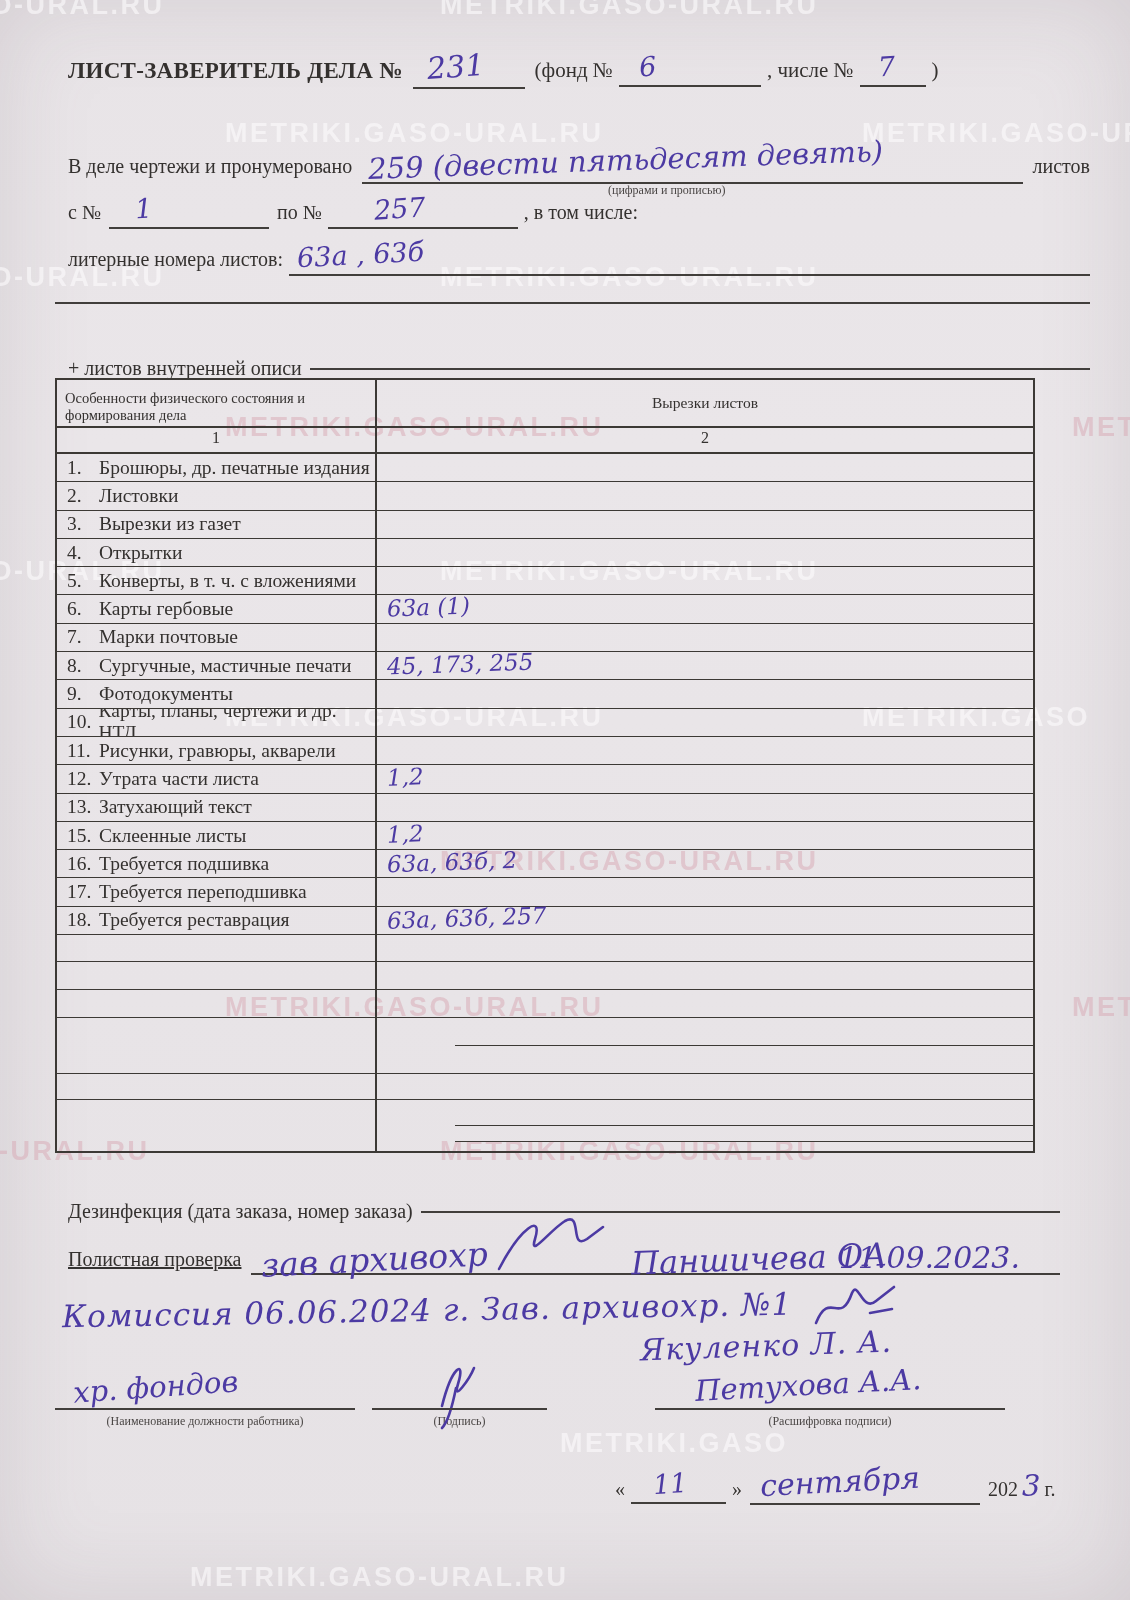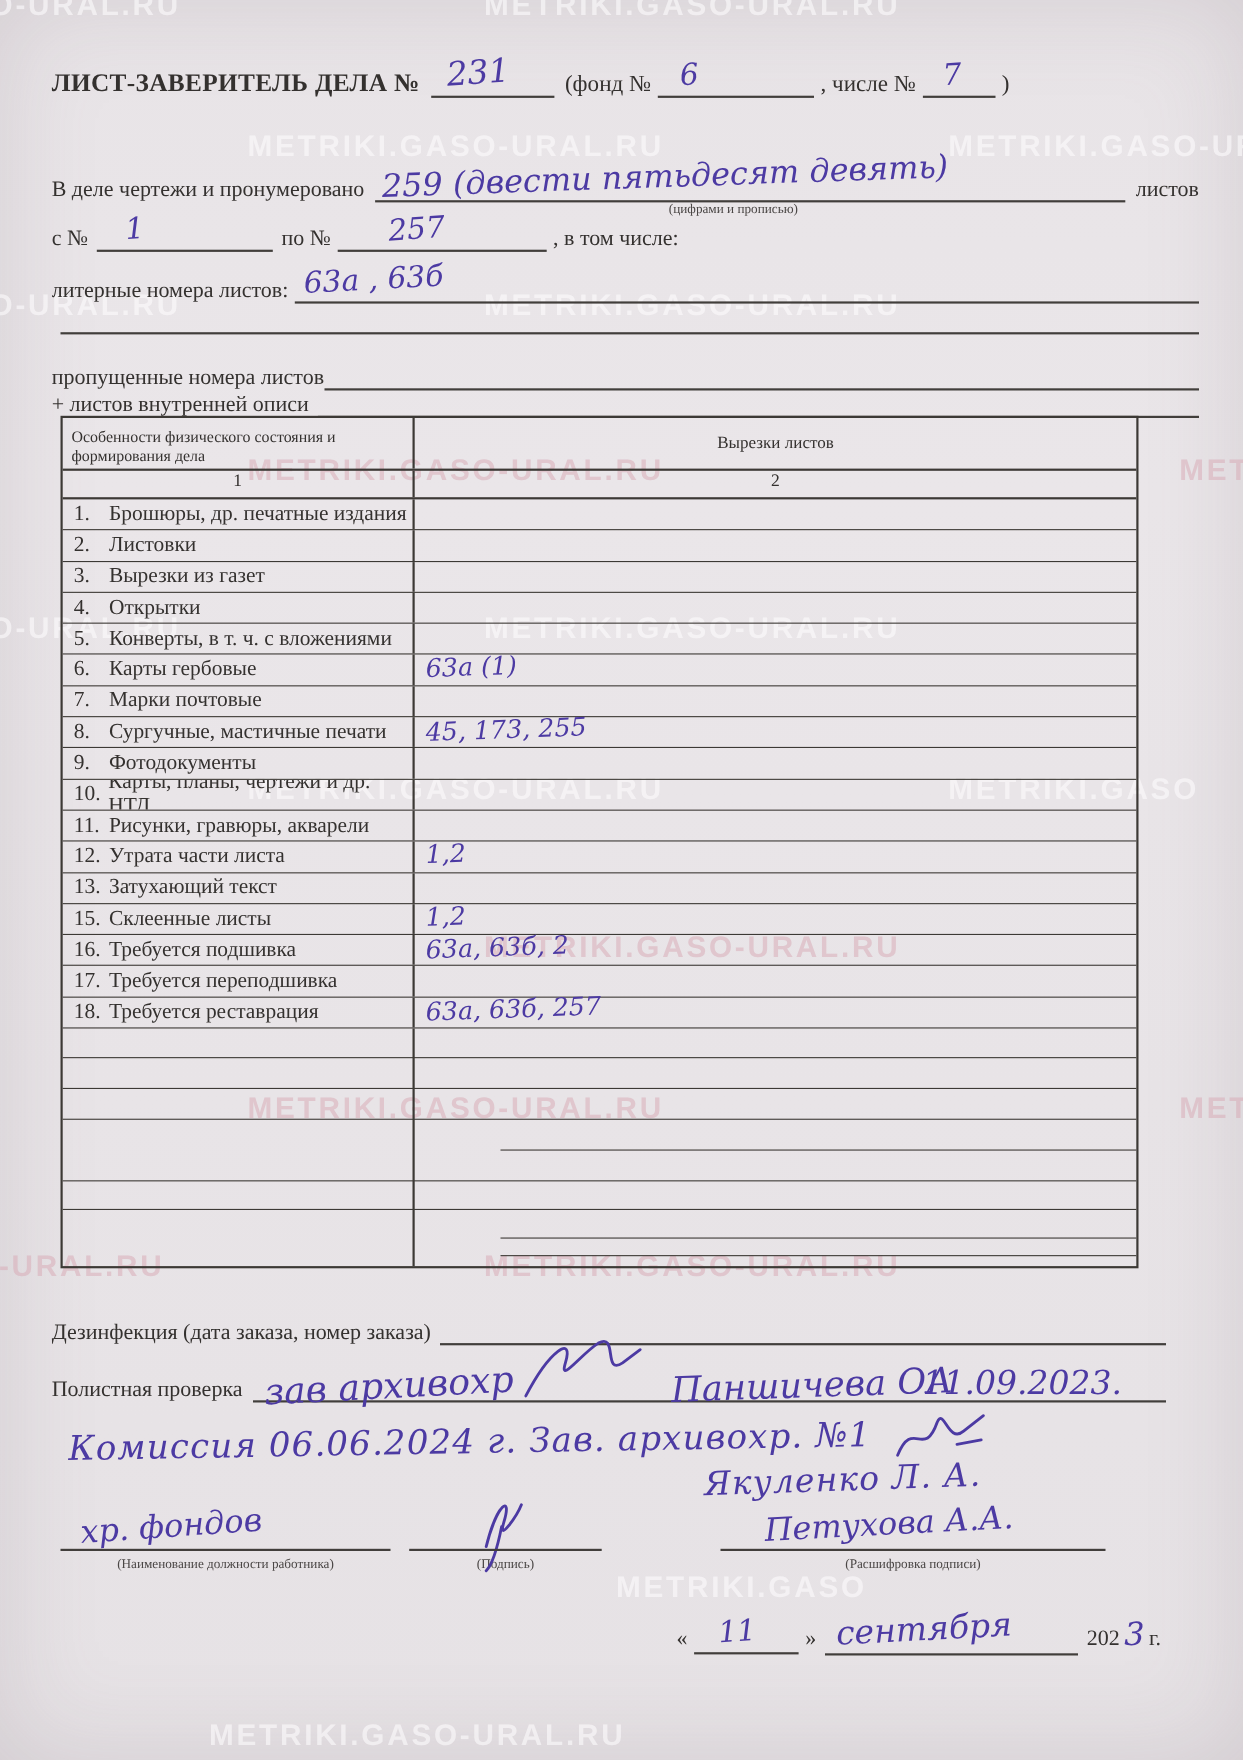--- a/index.html
+++ b/index.html
@@ -7,21 +7,21 @@
     position:relative;
     width:1130px;height:1600px;
     background:linear-gradient(180deg,#e8e4e7 0%,#eae6e9 28%,#e8e4e7 62%,#e6e2e5 100%);
     overflow:hidden;
     font-family:"Liberation Serif",serif;
     color:#343231;
     box-shadow:inset 0 0 90px rgba(120,105,115,0.18);
   }
   .printed{font-family:"Liberation Serif",serif;color:#34312f;}
   .abs{position:absolute;}
-  .row-line{display:flex;align-items:flex-end;position:absolute;left:47px;right:40px;}
+  .row-line{display:flex;align-items:center;position:absolute;left:68px;right:40px;}
   .lbl{font-size:20px;white-space:nowrap;}
   .title-lbl{font-size:23px;font-weight:bold;letter-spacing:0.3px;white-space:nowrap;}
   .blank{display:inline-block;border-bottom:2px solid #413e3b;position:relative;}
   .blank .hw{position:relative;top:-3px;}
   .grow{flex:1 1 auto;}
   .hw{
     font-family:"DejaVu Serif",serif;
     font-style:italic;
     color:#4c3aa3;
     white-space:nowrap;
@@ -115,24 +115,20 @@
     <span class="lbl printed">, в том числе:</span>
   </div>
 
   <div class="row-line" style="top:243px;">
     <span class="lbl printed">литерные номера листов:</span>
     <span class="blank grow" style="margin-left:6px;"><span class="hw" style="font-size:27px;transform:rotate(-3deg);display:inline-block;margin-left:8px;top:-4px;">63а , 63б</span></span>
   </div>
 
   <div class="abs" style="top:302px;left:55px;right:40px;border-bottom:2px solid #413e3b;"></div>
 
-  <div class="row-line" style="top:332px;">
-    <span class="lbl printed">пропущенные номера листов</span>
-    <span class="blank grow"><span class="hw"></span></span>
-  </div>
 
   <div class="row-line" style="top:357px;">
     <span class="lbl printed">+ листов внутренней описи</span>
     <span class="blank grow" style="margin-left:8px;"><span class="hw"></span></span>
   </div>
 
   <div id="ftable">
     <div class="t-head">
       <div class="c1 printed">Особенности физического состояния и формирования дела</div>
       <div class="c2 printed">Вырезки листов</div>
@@ -286,21 +282,21 @@
         <div class="eline" style="left: 398px; right: 0px; top: 190px;"></div>
         <div class="eline" style="left: 398px; right: 0px; top: 206px;"></div>
       </div>
   </div>
 
   <div class="row-line" style="top:1200px;right:70px;">
     <span class="lbl printed">Дезинфекция (дата заказа, номер заказа)</span>
     <span class="blank grow" style="margin-left:8px;"><span class="hw"></span></span>
   </div>
 
-  <div class="row-line" style="top:1243px;right:70px;">
+  <div class="row-line" style="top:1243px;right:70px;text-decoration:underline;">
     <span class="lbl printed">Полистная проверка</span>
     <span class="blank grow" style="margin-left:10px;height:30px;">
       <span class="hw" style="position:absolute;left:10px;bottom:-2px;font-size:33px;transform:rotate(-3deg);">зав архивохр</span>
       <svg class="scribble" style="position:absolute;left:240px;bottom:-6px;" width="120" height="62" viewBox="0 0 120 62">
         <path d="M8,52 C30,10 52,-4 44,22 C38,42 58,14 74,4 C92,-6 78,34 96,22 L112,10"></path>
       </svg>
       <span class="hw" style="position:absolute;left:380px;bottom:0;font-size:32px;transform:rotate(-2deg);">Паншичева ОА</span>
       <span class="hw" style="position:absolute;right:40px;bottom:2px;font-size:30px;">11.09.2023.</span>
     </span>
   </div>

